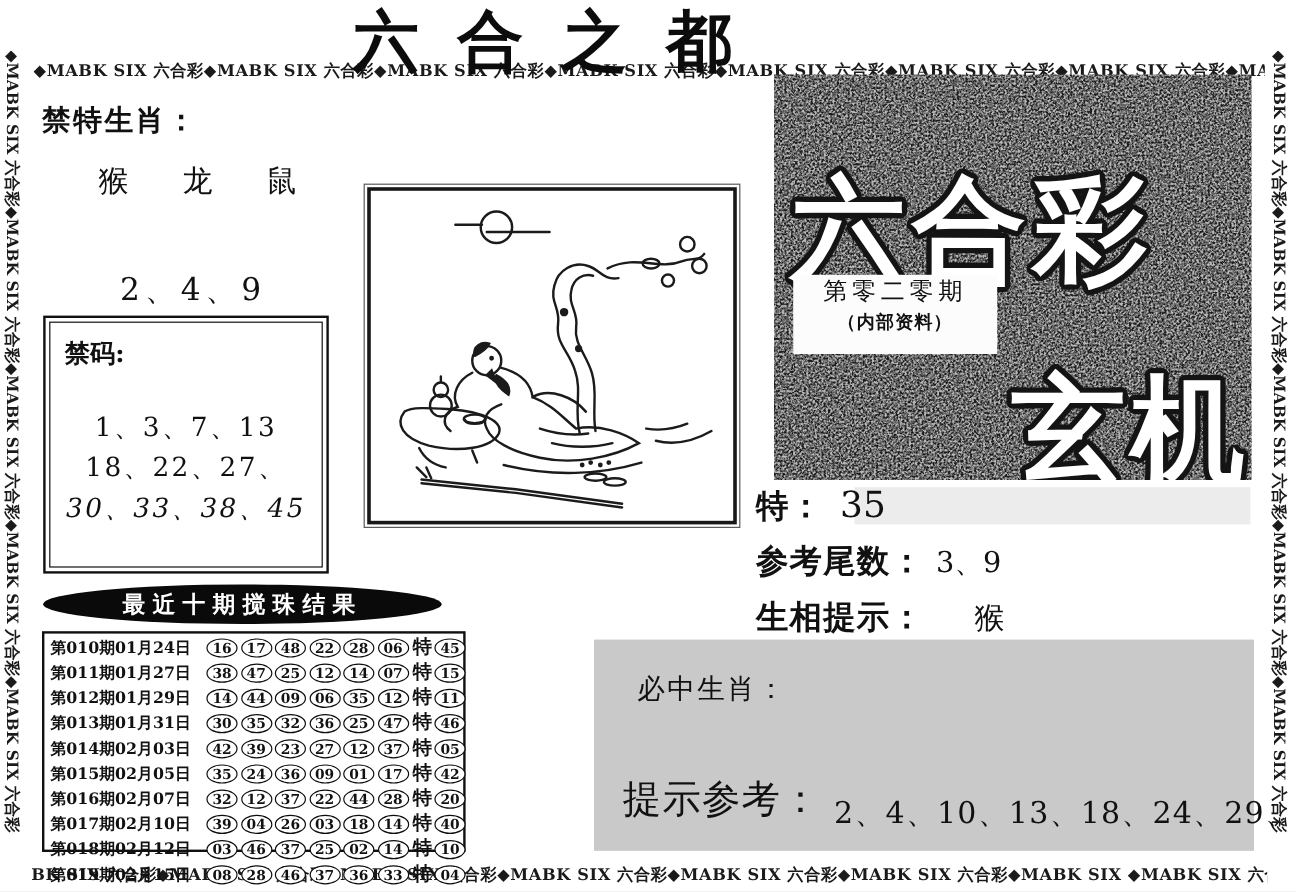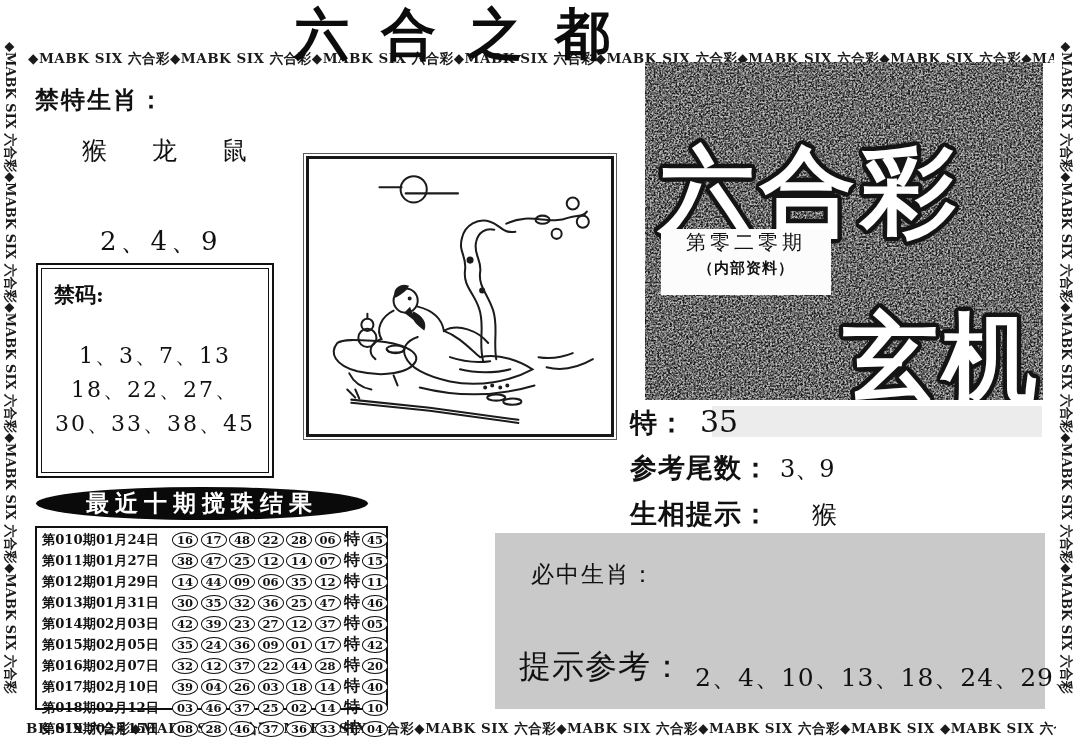--- a/index.html
+++ b/index.html
@@ -22,25 +22,25 @@
   .l-zodiac-lbl{left:35px;top:84px;}
   .l-zodiac-val{position:absolute;left:82px;top:134px;font-size:25px;letter-spacing:10px;}
   .l-tail-lbl{left:35px;top:180px;}
   .l-tail-val{position:absolute;left:100px;top:224px;font-size:26px;letter-spacing:4px;}
   .codes-box{position:absolute;left:36px;top:263px;width:238px;height:215px;border:2px solid #111;box-sizing:border-box;}
   .codes-inner{position:absolute;inset:3px;border:1px solid #111;}
   .codes-label{position:absolute;left:12px;top:12px;font-weight:bold;font-size:21px;}
   .codes-line{position:absolute;left:0;width:100%;text-align:center;font-size:22px;letter-spacing:2px;}
   .codes-line.c0{top:72px;}
   .codes-line.c1{top:106px;}
-  .codes-line.c2{top:140px;}
+  .codes-line.c2{top:140px;font-style:italic;}
   
   .banner{position:absolute;left:36px;top:487px;width:332px;height:33px;background:#0a0a0a;
           border-radius:50%;color:#fff;display:flex;align-items:center;justify-content:center;
-          font-weight:bold;font-size:23px;letter-spacing:6px;}
+          font-weight:bold;font-size:19px;letter-spacing:6px;}
   .results-table{position:absolute;left:35px;top:526px;width:353px;height:184px;border:2.5px solid #101010;
           box-sizing:border-box;display:flex;flex-direction:column;justify-content:space-around;padding:1px 2px 1px 5px;}
   .r-row{display:flex;align-items:center;}
   .r-date{font-weight:bold;font-size:13.2px;width:130px;flex:0 0 130px;white-space:nowrap;}
   .r-balls{display:flex;align-items:center;}
   .ball{box-sizing:border-box;width:26px;height:16px;border:1.5px solid #0d0d0d;border-radius:50%;
         display:inline-flex;align-items:center;justify-content:center;
         font-weight:bold;font-size:11.5px;margin-right:2.5px;background:#fff;flex:0 0 26px;}
   .r-te{font-weight:bold;font-size:16px;margin:0 2px 0 1px;}
   

